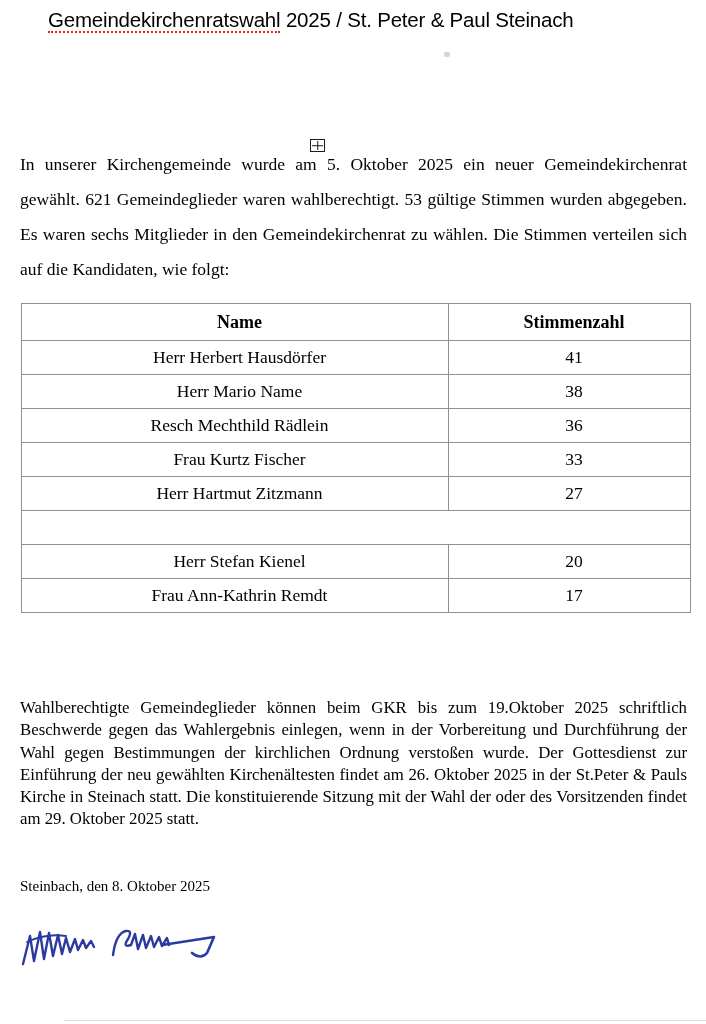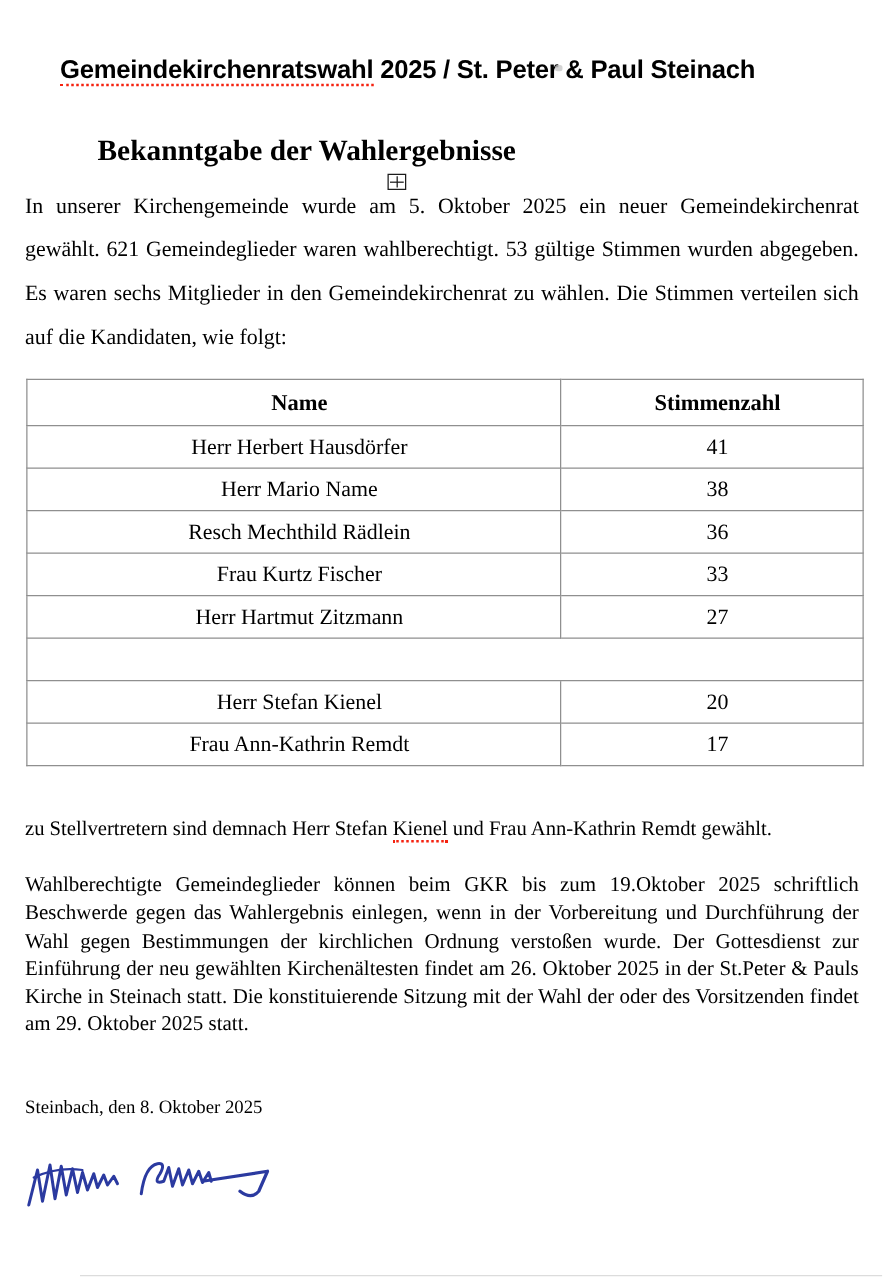--- a/index.html
+++ b/index.html
@@ -13,25 +13,24 @@
     color: #000;
     overflow: hidden;
   }
 
   
   .doc-header {
     position: absolute;
     left: 48px;
     top: 8px;
     font-family: "Liberation Sans", sans-serif;
-    font-weight: bold;
+    font-weight: normal;
     font-size: 20.5px;
     letter-spacing: -0.2px;
     white-space: nowrap;
-    margin-top: 36px;
   }
   .spell-error {
     border-bottom: 2px dotted #f5220f;
     padding-bottom: 0px;
   }
 
   .stray-mark {
     position: absolute;
     left: 444px;
     top: 52px;
@@ -180,21 +179,20 @@
 <body>
 
 <div class="page">
 
   <div class="doc-header">
     <span class="spell-error">Gemeindekirchenratswahl</span><span> 2025 / St. Peter &amp; Paul Steinach</span>
   </div>
 
   <div class="stray-mark"></div>
 
-  <div class="doc-title">Bekanntgabe der Wahlergebnisse</div>
 
   <div class="anchor-box"></div>
 
   <p class="intro-par">In unserer Kirchengemeinde wurde am 5. Oktober 2025 ein neuer Gemeindekirchenrat gewählt. 621 Gemeindeglieder waren wahlberechtigt. 53 gültige Stimmen wurden abgegeben. Es waren sechs Mitglieder in den Gemeindekirchenrat zu wählen. Die Stimmen verteilen sich auf die Kandidaten, wie folgt:</p>
 
   <table class="results-table">
     <colgroup>
       <col class="col-name">
       <col class="col-votes">
     </colgroup>
@@ -230,23 +228,20 @@
       <td>Herr Stefan Kienel</td>
       <td>20</td>
     </tr>
     <tr>
       <td>Frau Ann-Kathrin Remdt</td>
       <td>17</td>
     </tr>
   </tbody>
     </table>
 
-  <p class="deputies-par">
-    <span>zu Stellvertretern sind demnach Herr Stefan </span><span class="spell-error">Kienel</span><span> und Frau Ann-Kathrin Remdt gewählt.</span>
-  </p>
 
   <p class="appeal-par">Wahlberechtigte Gemeindeglieder können beim GKR bis zum 19.Oktober 2025 schriftlich Beschwerde gegen das Wahlergebnis einlegen, wenn in der Vorbereitung und Durchführung der Wahl gegen Bestimmungen der kirchlichen Ordnung verstoßen wurde. Der Gottesdienst zur Einführung der neu gewählten Kirchenältesten findet am 26. Oktober 2025 in der St.Peter &amp; Pauls Kirche in Steinach statt. Die konstituierende Sitzung mit der Wahl der oder des Vorsitzenden findet am 29. Oktober 2025 statt.</p>
 
   <div class="dateline">Steinbach, den 8. Oktober 2025</div>
 
   <svg class="signature" viewBox="0 0 210 54" xmlns="http://www.w3.org/2000/svg">
     <g fill="none" stroke="#2b3aa0" stroke-width="2.4" stroke-linecap="round" stroke-linejoin="round">
       <path d="M7 44 L14 16 L18 41 L24 12 L28 39 L33 13 L37 36 L42 15 L46 34 L50 18 L54 32 L59 19 L62 30 L67 20 L70 28 L75 21 L78 27"></path>
       <path d="M11 22 Q30 13 50 16" stroke-width="1.8"></path>
       <path d="M97 35 Q100 13 110 11 Q117 10 112 19 Q106 28 115 25 L119 14 L122 29 L127 15 L130 28 L135 16 L138 27 L143 17 L146 26 L151 18 L153 25"></path>

